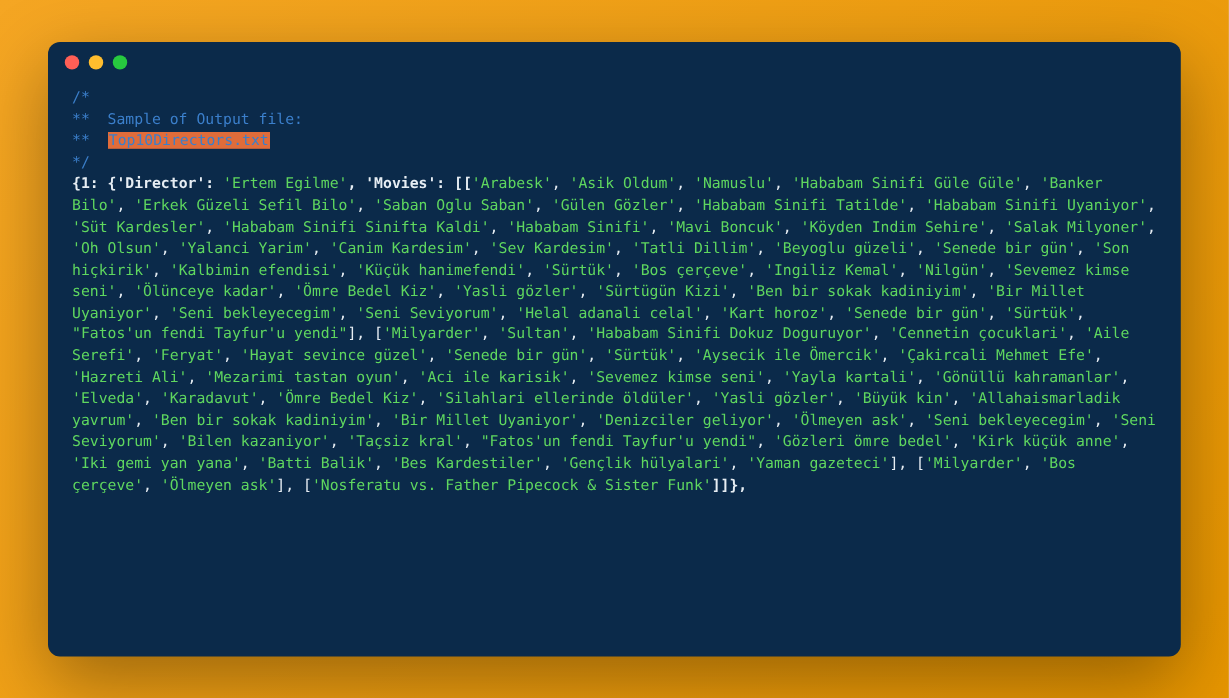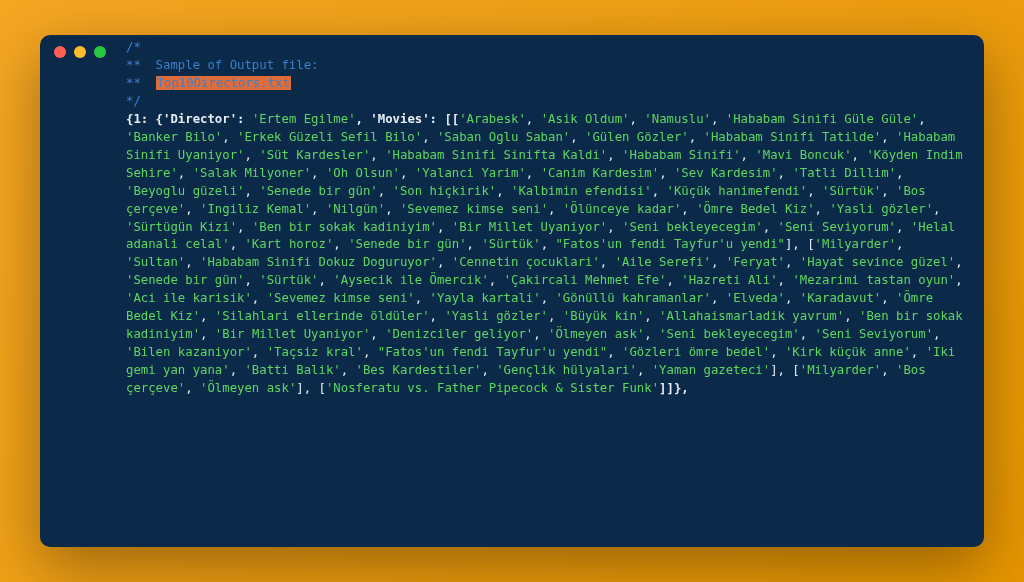--- a/index.html
+++ b/index.html
@@ -14,21 +14,21 @@
     font-family: 'Menlo', 'Consolas', 'Monaco', monospace;
   }
   .terminal {
     background: #0b2a4a;
     width: 944px;
     height: 512px;
     border-radius: 10px;
     box-shadow: 0 20px 60px rgba(0,0,0,0.35);
     overflow: hidden;
     display: flex;
-    flex-direction: row;
+    flex-direction: column;
   }
   .titlebar {
     height: 34px;
     display: flex;
     align-items: center;
     padding-left: 14px;
     gap: 8px;
     flex-shrink: 0;
   }
   .dot {

